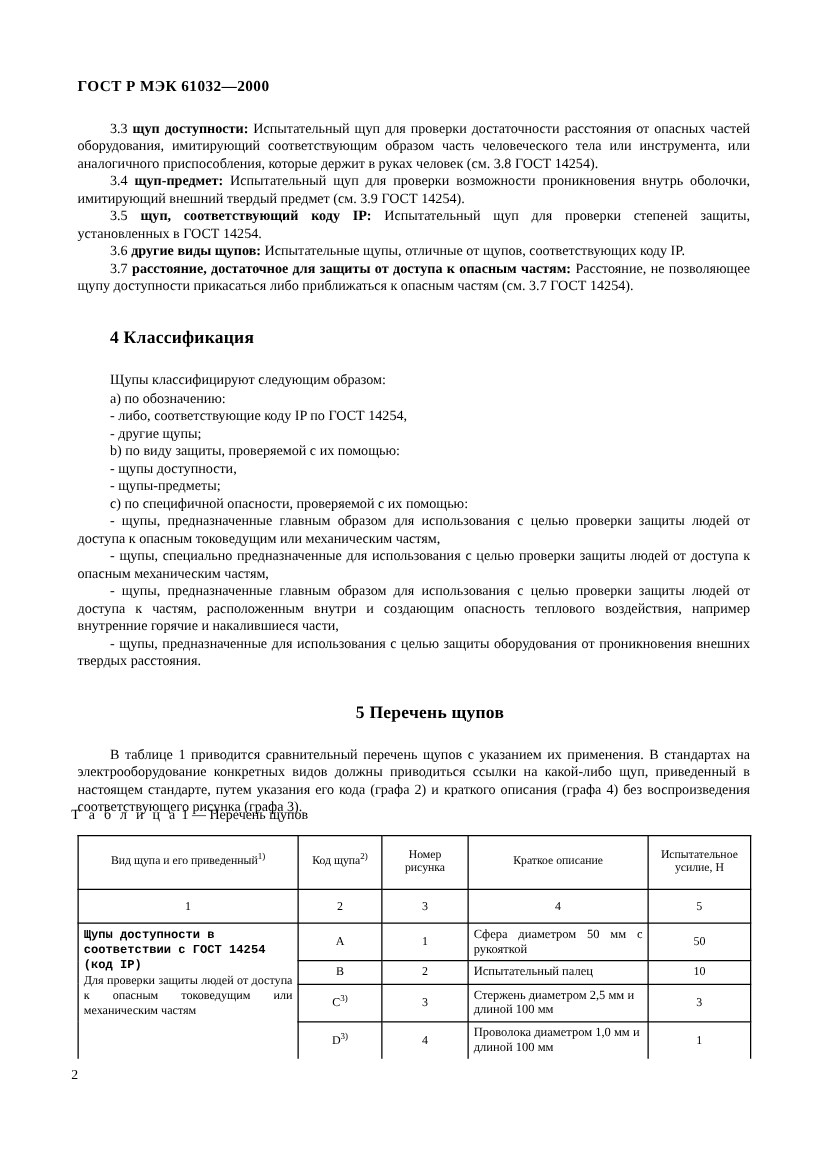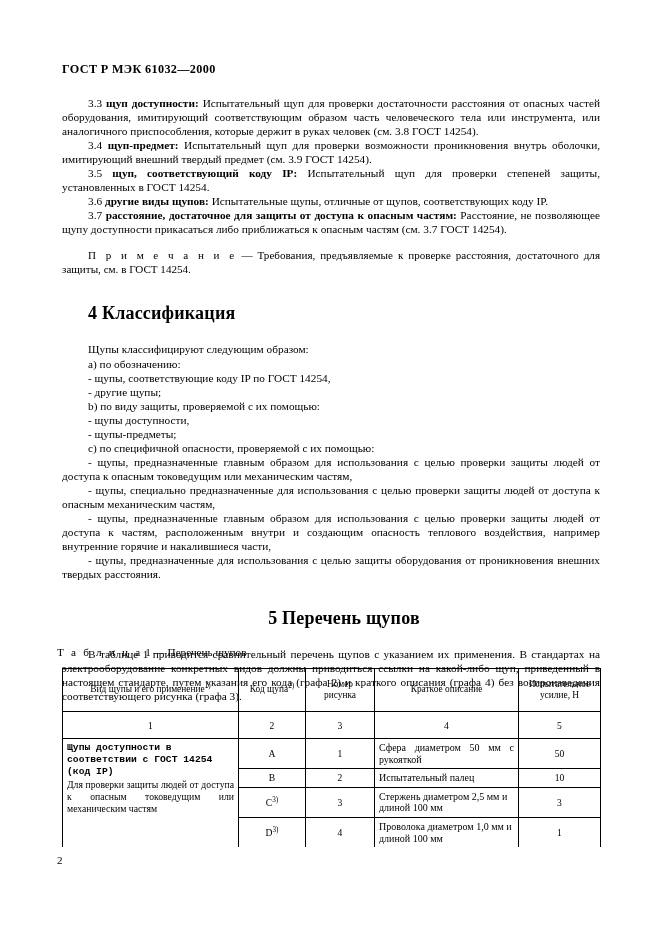--- a/index.html
+++ b/index.html
@@ -64,21 +64,21 @@
     line-height: 14px;
     text-indent: 26px;
   }
   .spaced {
     letter-spacing: 2.4px;
   }
 
   
   h2.sec {
     margin: 0;
-    font-size: 18px;
+    font-size: 14px;
     font-weight: bold;
     letter-spacing: 0.2px;
   }
   .sec-wrap-4 { margin-top: 27px; padding-left: 26px; }
   .sec-wrap-5 { margin-top: 27px; padding-left: 26px; text-align: center; }
 
   .after-head { margin-top: 18px; }
 
   
   p.line {
@@ -187,30 +187,29 @@
     <p class="just"><span>3.3</span> <span class="b">щуп доступности:</span><span> Испытательный щуп для проверки достаточности расстояния от опасных частей оборудования, имитирующий соответствующим образом часть человеческого тела или инструмента, или аналогичного приспособления, которые держит в руках человек (см. 3.8 ГОСТ 14254).</span></p>
 
     <p class="just"><span>3.4</span> <span class="b">щуп-предмет:</span><span> Испытательный щуп для проверки возможности проникновения внутрь оболочки, имитирующий внешний твердый предмет (см. 3.9 ГОСТ 14254).</span></p>
 
     <p class="just"><span>3.5</span> <span class="b">щуп, соответствующий коду IP:</span><span> Испытательный щуп для проверки степеней защиты, установленных в ГОСТ 14254.</span></p>
 
     <p class="just"><span>3.6</span> <span class="b">другие виды щупов:</span><span> Испытательные щупы, отличные от щупов, соответствующих коду IP.</span></p>
 
     <p class="just"><span>3.7</span> <span class="b">расстояние, достаточное для защиты от доступа к опасным частям:</span><span> Расстояние, не позволяющее щупу доступности прикасаться либо приближаться к опасным частям (см. 3.7 ГОСТ 14254).</span></p>
 
-    <p class="note"><span class="spaced">П р и м е ч а н и е</span><span> — </span><span>Требования, предъявляемые к проверке расстояния, достаточного для защиты, см. в ГОСТ 14254.</span></p>
 
     <div class="sec-wrap-4">
       <h2 class="sec">4 Классификация</h2>
     </div>
 
     <div class="after-head">
       <p class="line">Щупы классифицируют следующим образом:</p>
       <p class="line">a) по обозначению:</p>
-      <p class="line">- щупы, соответствующие коду IP по ГОСТ 14254,</p>
+      <p class="line">- либо, соответствующие коду IP по ГОСТ 14254,</p>
       <p class="line">- другие щупы;</p>
       <p class="line">b) по виду защиты, проверяемой с их помощью:</p>
       <p class="line">- щупы доступности,</p>
       <p class="line">- щупы-предметы;</p>
       <p class="line">c) по специфичной опасности, проверяемой с их помощью:</p>
       <p class="just">- щупы, предназначенные главным образом для использования с целью проверки защиты людей от доступа к опасным токоведущим или механическим частям,</p>
       <p class="just">- щупы, специально предназначенные для использования с целью проверки защиты людей от доступа к опасным механическим частям,</p>
       <p class="just">- щупы, предназначенные главным образом для использования с целью проверки защиты людей от доступа к частям, расположенным внутри и создающим опасность теплового воздействия, например внутренние горячие и накалившиеся части,</p>
       <p class="just">- щупы, предназначенные для использования с целью защиты оборудования от проникновения внешних твердых расстояния.</p>
     </div>
@@ -230,21 +229,21 @@
   <table class="tbl">
     <colgroup>
       <col style="width:176px">
       <col style="width:67px">
       <col style="width:69px">
       <col style="width:144px">
       <col style="width:82px">
     </colgroup>
     <thead>
       <tr class="head-row">
-        <th class="outer-l"><span>Вид щупы и его применение</span><sup>1)</sup></th>
+        <th class="outer-l"><span>Вид щупа и его приведенный</span><sup>1)</sup></th>
         <th><span>Код щупа</span><sup>2)</sup></th>
         <th><span>Номер рисунка</span></th>
         <th><span>Краткое описание</span></th>
         <th class="outer-r"><span>Испытательное усилие, Н</span></th>
       </tr>
       <tr class="numbers-row">
         <td class="outer-l">1</td>
         <td>2</td>
         <td>3</td>
         <td>4</td>

